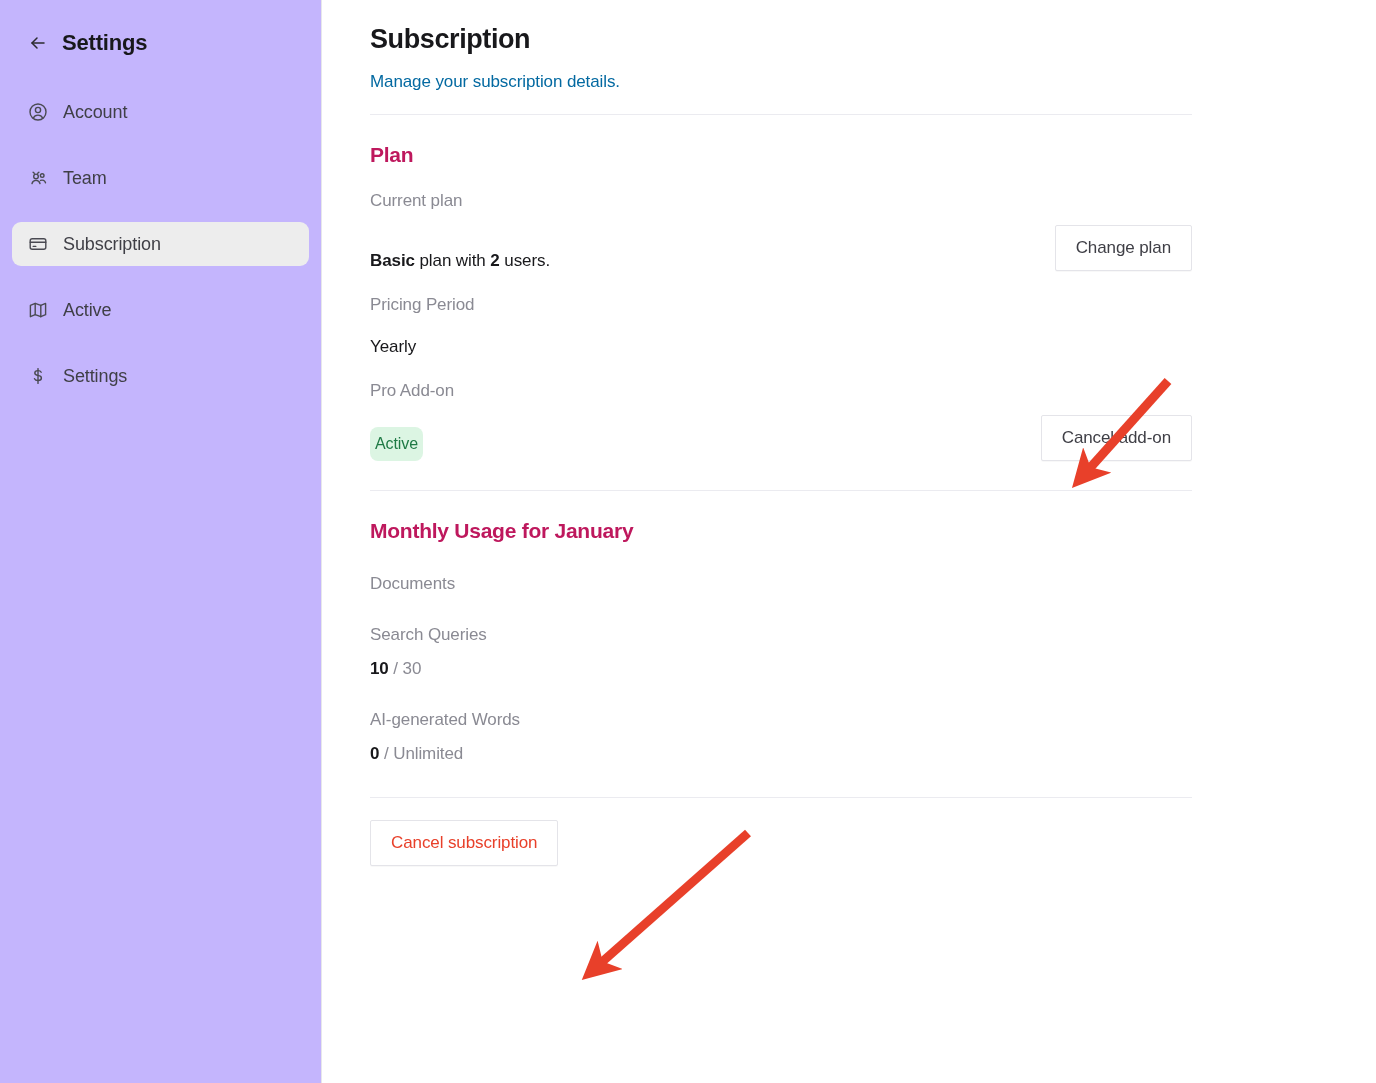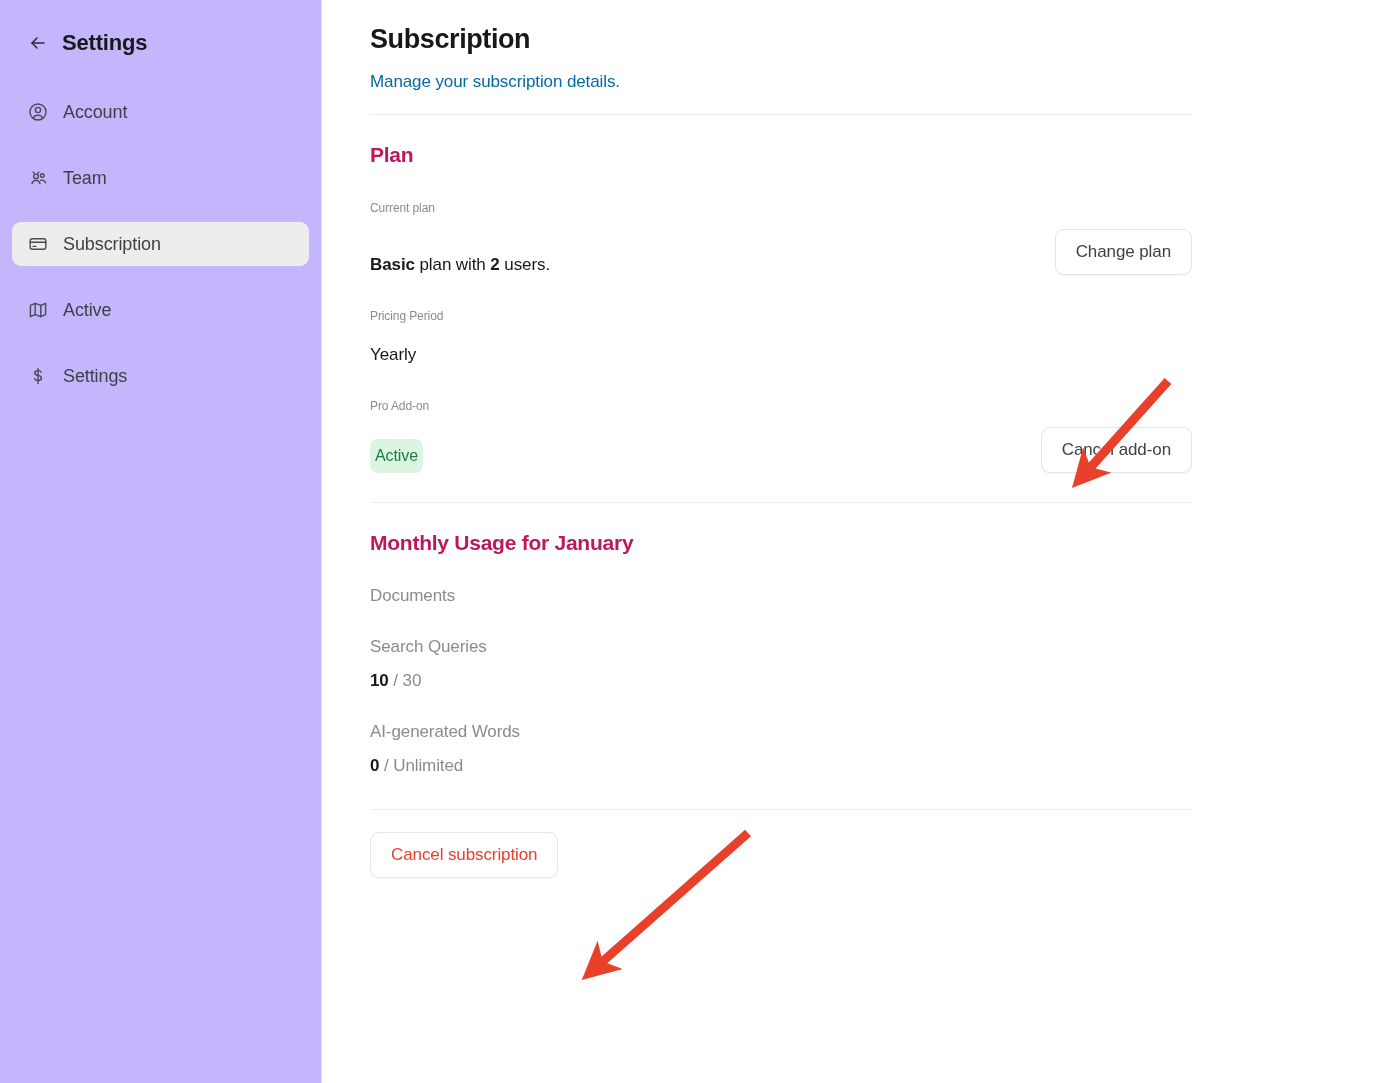--- a/index.html
+++ b/index.html
@@ -117,43 +117,43 @@
   .divider.bottom { margin-top: 33px; }
 
   .section-title {
     font-size: 21px;
     font-weight: 600;
     color: #be185d;
     letter-spacing: -0.25px;
     margin-top: 28px;
   }
   .field-label {
-    font-size: 12px;
+    font-size: 17px;
     color: #8a8a93;
     letter-spacing: -0.1px;
-    margin-top: 34px;
+    margin-top: 24px;
   }
   .field-row {
     display: flex;
     align-items: flex-end;
     justify-content: space-between;
     min-height: 28px;
     margin-top: 14px;
   }
   .field-value {
     font-size: 17px;
     color: #18181b;
     letter-spacing: -0.1px;
   }
   .field-value .b { font-weight: 700; }
 
   .btn {
     border: 1px solid #e4e4e9;
     background: #ffffff;
-    border-radius: 9px;
+    border-radius: 2px;
     font-family: "Liberation Sans", sans-serif;
     font-size: 17px;
     color: #3f3f46;
     letter-spacing: -0.1px;
     cursor: pointer;
     padding: 12px 20px;
     line-height: 20px;
     box-shadow: 0 1px 1px rgba(16,16,20,0.03);
   }
   .btn-danger {

